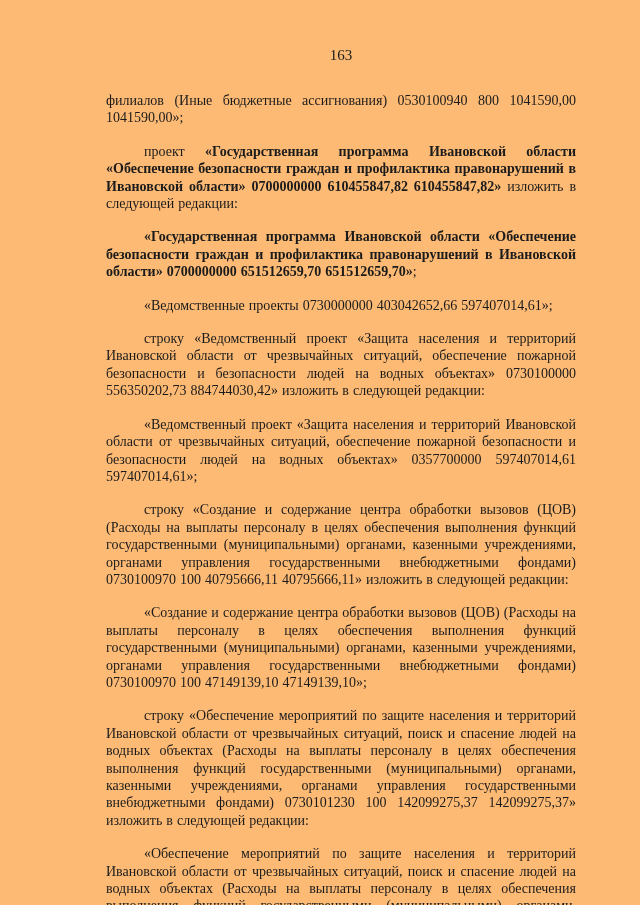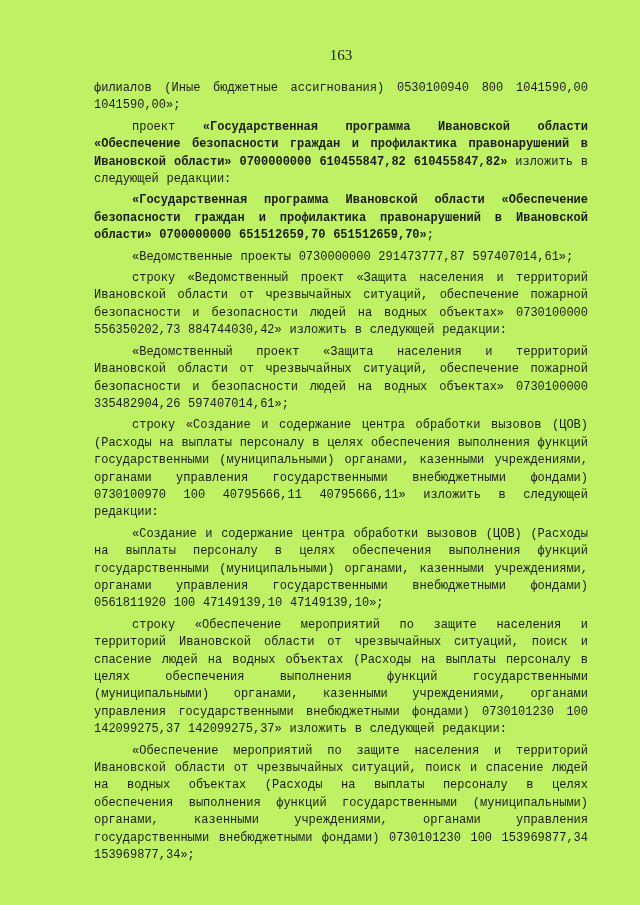--- a/index.html
+++ b/index.html
@@ -25,44 +25,43 @@
     font-size: 15px;
     line-height: 17px;
   }
   .content {
     position: absolute;
     top: 76px;
     left: 90px;
     width: 502px;
   }
   .para {
-    margin: 4px;
-    font-size: 12px;
+    margin: 16px;
+    font-size: 14px;
     line-height: 17.4px;
     text-align: justify;
     word-spacing: 0.5px;
-    font-family: Liberation Mono, monospace;
   }
   .para.indent {
     text-indent: 38px;
   }
   .bold {
     font-weight: bold;
   }
 </style>
 </head>
 <body>
 
-<div class="sheet" style="background: #bef264; color: rgb(27, 27, 27);">
+<div class="sheet" style="background: #fdba74; color: rgb(27, 27, 27);">
   <div class="pagenum">163</div>
   <div class="content">
       <p class="para"><span>филиалов (Иные бюджетные ассигнования) 0530100940 800 1041590,00 1041590,00»;</span></p>
       <p class="para indent"><span>проект </span><span class="bold">«Государственная программа Ивановской области «Обеспечение безопасности граждан и профилактика правонарушений в Ивановской области» 0700000000 610455847,82 610455847,82»</span><span> изложить в следующей редакции:</span></p>
       <p class="para indent"><span class="bold">«Государственная программа Ивановской области «Обеспечение безопасности граждан и профилактика правонарушений в Ивановской области» 0700000000 651512659,70 651512659,70»</span><span>;</span></p>
-      <p class="para indent"><span>«Ведомственные проекты 0730000000 291473777,87 597407014,61»;</span></p>
+      <p class="para indent"><span>«Ведомственные проекты 0730000000 403042652,66 597407014,61»;</span></p>
       <p class="para indent"><span>строку «Ведомственный проект «Защита населения и территорий Ивановской области от чрезвычайных ситуаций, обеспечение пожарной безопасности и безопасности людей на водных объектах» 0730100000 556350202,73 884744030,42» изложить в следующей редакции:</span></p>
-      <p class="para indent"><span>«Ведомственный проект «Защита населения и территорий Ивановской области от чрезвычайных ситуаций, обеспечение пожарной безопасности и безопасности людей на водных объектах» 0730100000 335482904,26 597407014,61»;</span></p>
+      <p class="para indent"><span>«Ведомственный проект «Защита населения и территорий Ивановской области от чрезвычайных ситуаций, обеспечение пожарной безопасности и безопасности людей на водных объектах» 0357700000 597407014,61 597407014,61»;</span></p>
       <p class="para indent"><span>строку «Создание и содержание центра обработки вызовов (ЦОВ) (Расходы на выплаты персоналу в целях обеспечения выполнения функций государственными (муниципальными) органами, казенными учреждениями, органами управления государственными внебюджетными фондами) 0730100970 100 40795666,11 40795666,11» изложить в следующей редакции:</span></p>
-      <p class="para indent"><span>«Создание и содержание центра обработки вызовов (ЦОВ) (Расходы на выплаты персоналу в целях обеспечения выполнения функций государственными (муниципальными) органами, казенными учреждениями, органами управления государственными внебюджетными фондами) 0561811920 100 47149139,10 47149139,10»;</span></p>
+      <p class="para indent"><span>«Создание и содержание центра обработки вызовов (ЦОВ) (Расходы на выплаты персоналу в целях обеспечения выполнения функций государственными (муниципальными) органами, казенными учреждениями, органами управления государственными внебюджетными фондами) 0730100970 100 47149139,10 47149139,10»;</span></p>
       <p class="para indent"><span>строку «Обеспечение мероприятий по защите населения и территорий Ивановской области от чрезвычайных ситуаций, поиск и спасение людей на водных объектах (Расходы на выплаты персоналу в целях обеспечения выполнения функций государственными (муниципальными) органами, казенными учреждениями, органами управления государственными внебюджетными фондами) 0730101230 100 142099275,37 142099275,37» изложить в следующей редакции:</span></p>
       <p class="para indent"><span>«Обеспечение мероприятий по защите населения и территорий Ивановской области от чрезвычайных ситуаций, поиск и спасение людей на водных объектах (Расходы на выплаты персоналу в целях обеспечения выполнения функций государственными (муниципальными) органами, казенными учреждениями, органами управления государственными внебюджетными фондами) 0730101230 100 153969877,34 153969877,34»;</span></p>
     </div>
 </div>
 
 </body></html>

